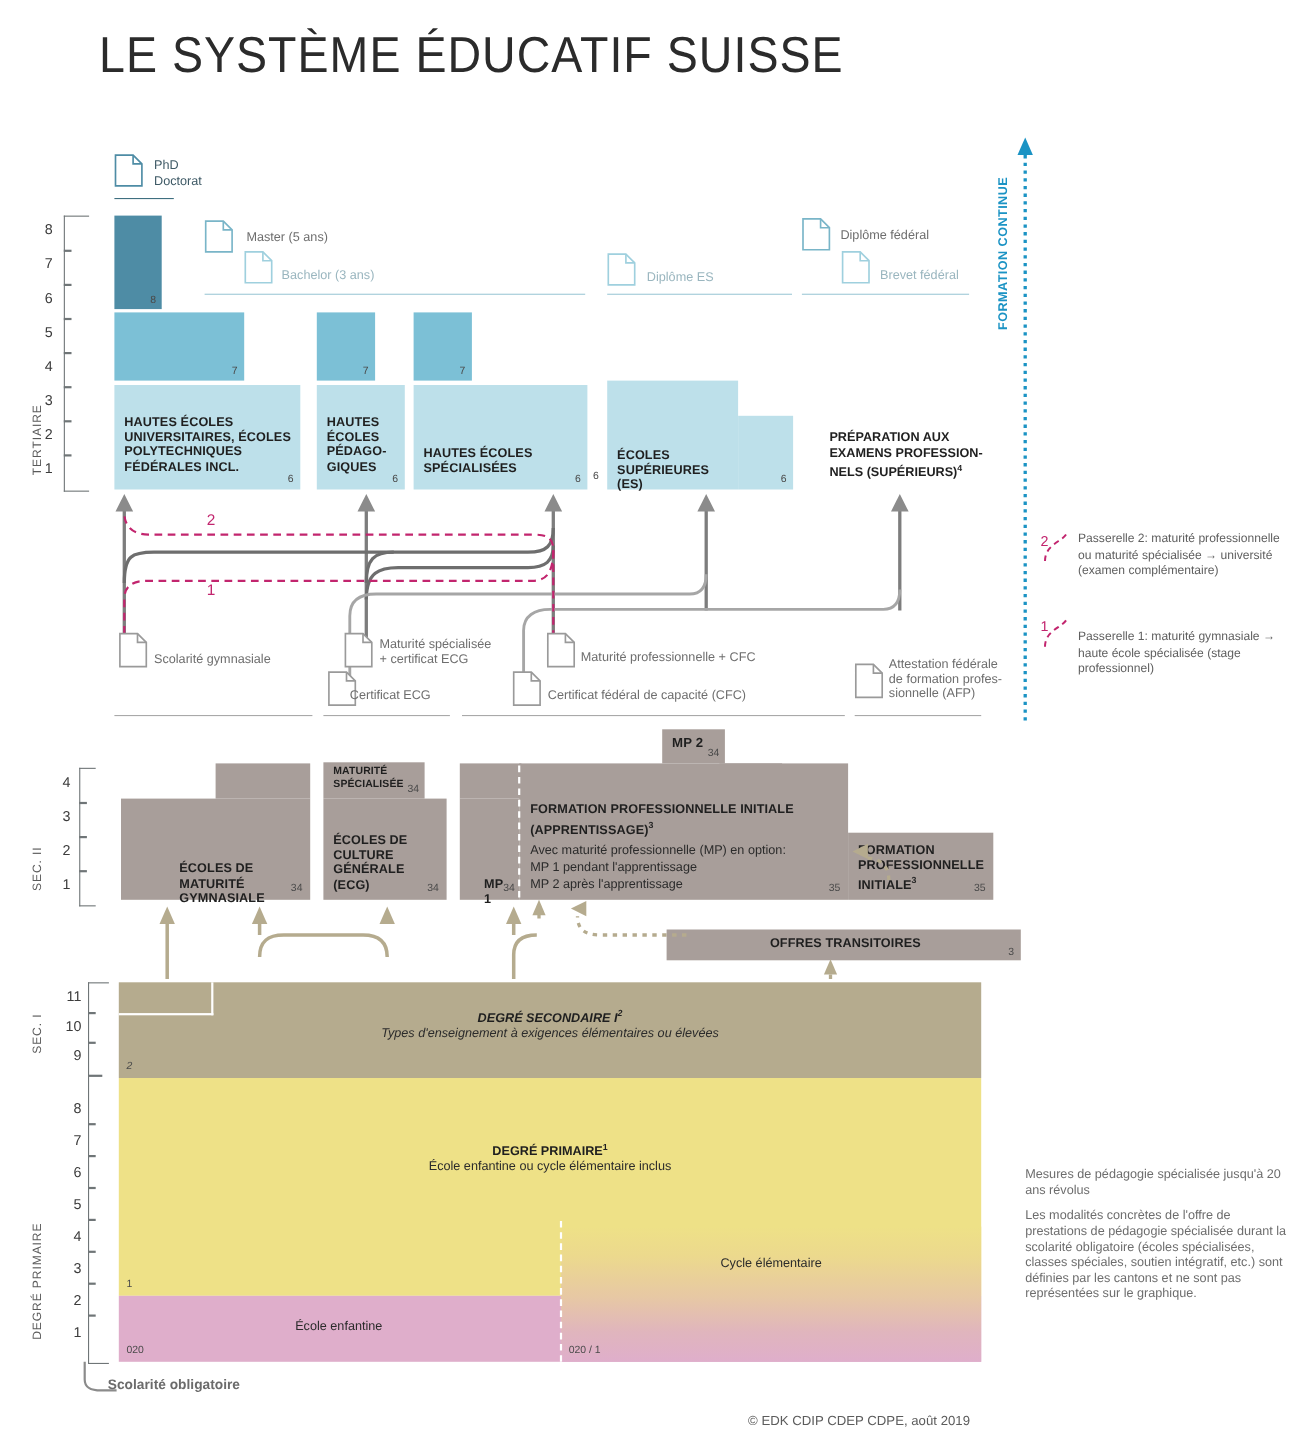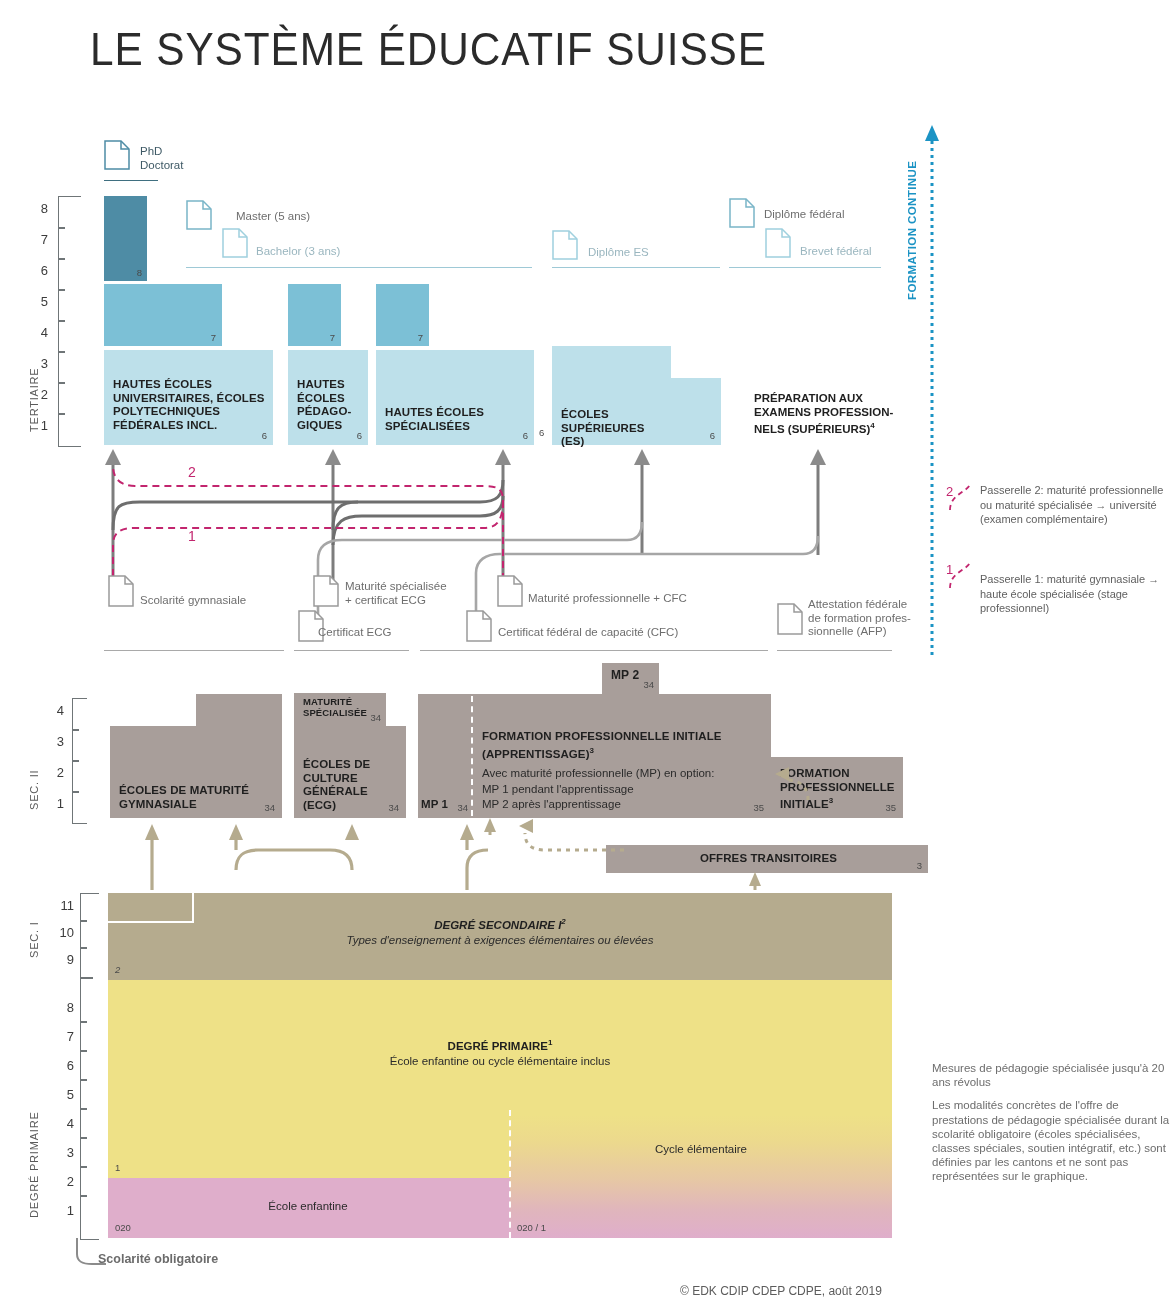--- a/index.html
+++ b/index.html
@@ -97,21 +97,21 @@
 <div class="abs doclbl" style="left:140px;top:145px;color:#3f5a66;">
   <span>PhD</span><br>
   <span>Doctorat</span>
 </div>
 <div class="abs hline" style="left:104px;top:180px;width:54px;background:#3f6f80;"></div>
 
 <svg class="abs" style="left:186px;top:200px;" width="26" height="30">
   <path d="M1,1 H17 L25,9 V29 H1 Z" fill="#ffffff" stroke="#79b5c8" stroke-width="1.5"></path>
   <path d="M17,1 V9 H25" fill="none" stroke="#79b5c8" stroke-width="1.5"></path>
 </svg>
-<div class="abs doclbl" style="left:236px;top:210px;">Master (5 ans)</div>
+<div class="abs doclbl" style="left:224px;top:210px;">Master (5 ans)</div>
 <svg class="abs" style="left:222px;top:228px;" width="26" height="30">
   <path d="M1,1 H17 L25,9 V29 H1 Z" fill="#ffffff" stroke="#9fd0de" stroke-width="1.5"></path>
   <path d="M17,1 V9 H25" fill="none" stroke="#9fd0de" stroke-width="1.5"></path>
 </svg>
 <div class="abs doclbl" style="left:256px;top:245px;color:#9ab6bf;">Bachelor (3 ans)</div>
 <div class="abs hline" style="left:186px;top:267px;width:346px;"></div>
 
 <svg class="abs" style="left:552px;top:230px;" width="26" height="30">
   <path d="M1,1 H17 L25,9 V29 H1 Z" fill="#ffffff" stroke="#9fd0de" stroke-width="1.5"></path>
   <path d="M17,1 V9 H25" fill="none" stroke="#9fd0de" stroke-width="1.5"></path>
@@ -270,36 +270,36 @@
 <div class="abs yr" style="left:46px;top:703px;">4</div>
 <div class="abs yr" style="left:46px;top:734px;">3</div>
 <div class="abs yr" style="left:46px;top:765px;">2</div>
 <div class="abs yr" style="left:46px;top:796px;">1</div>
 <div class="abs tick" style="left:72px;top:729px;"></div>
 <div class="abs tick" style="left:72px;top:760px;"></div>
 <div class="abs tick" style="left:72px;top:791px;"></div>
 
 <div class="abs blk taupe" style="left:196px;top:694px;width:86px;height:32px;"></div>
 <div class="abs blk taupe" style="left:110px;top:726px;width:172px;height:92px;">
-  <div class="cap" style="top:58px;">ÉCOLES DE MATURITÉ GYMNASIALE</div>
+  <div class="cap" style="top:58px;margin-left:44px;">ÉCOLES DE MATURITÉ GYMNASIALE</div>
   <div class="num" style="right:7px;bottom:5px;">34</div>
 </div>
 
 <div class="abs blk taupe" style="left:294px;top:693px;width:92px;height:33px;">
   <div class="cap" style="top:3px;font-size:9.5px;line-height:11px;">MATURITÉ SPÉCIALISÉE</div>
   <div class="num" style="right:5px;bottom:3px;">34</div>
 </div>
 <div class="abs blk taupe" style="left:294px;top:726px;width:112px;height:92px;">
   <div class="cap" style="top:32px;">ÉCOLES DE CULTURE GÉNÉRALE (ECG)</div>
   <div class="num" style="right:7px;bottom:5px;">34</div>
 </div>
 
 <div class="abs blk taupe" style="left:418px;top:694px;width:56px;height:32px;"></div>
 <div class="abs blk taupe" style="left:418px;top:726px;width:54px;height:92px;">
-  <div class="cap" style="top:72px;left:3px;">MP 1</div>
+  <div class="cap" style="top:72px;left:22px;">MP 1</div>
   <div class="num" style="right:4px;bottom:5px;">34</div>
 </div>
 <div class="abs blk taupe" style="left:602px;top:663px;width:57px;height:31px;">
   <div class="cap" style="top:6px;font-size:12px;">MP 2</div>
   <div class="num" style="right:5px;bottom:4px;">34</div>
 </div>
 <div class="abs blk taupe" style="left:654px;top:694px;width:57px;height:32px;">
   <div class="cap" style="top:6px;font-size:12px;">MP 2</div>
   <div class="num" style="right:5px;bottom:4px;">34</div>
 </div>

